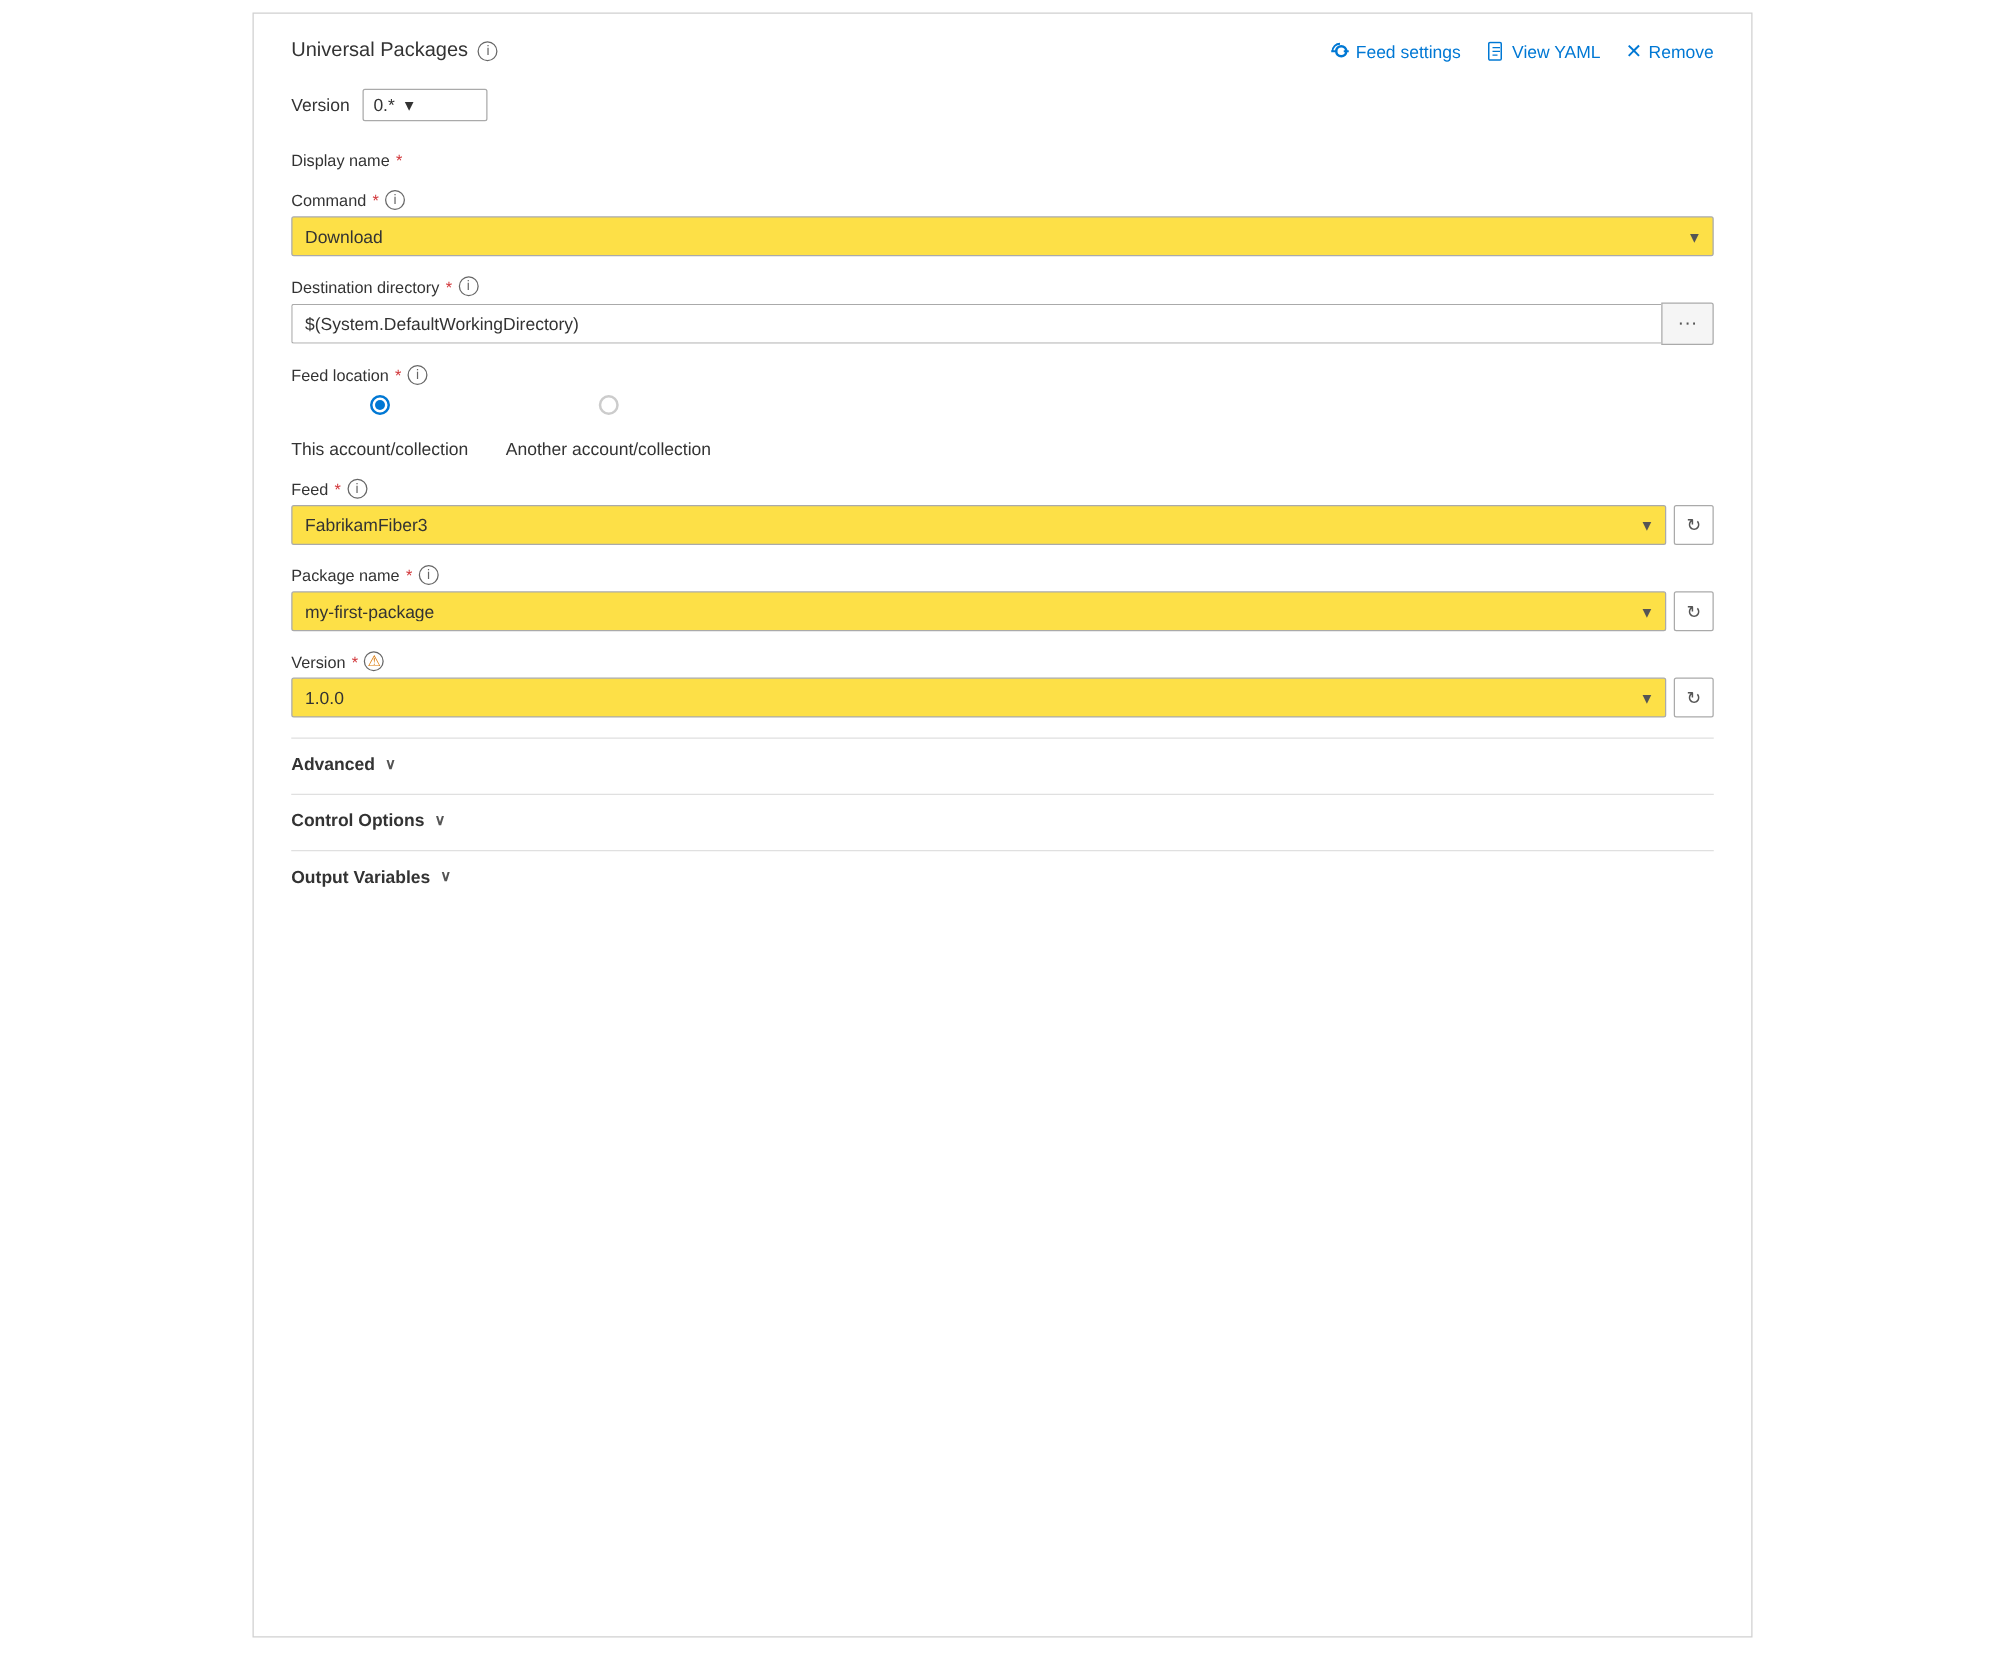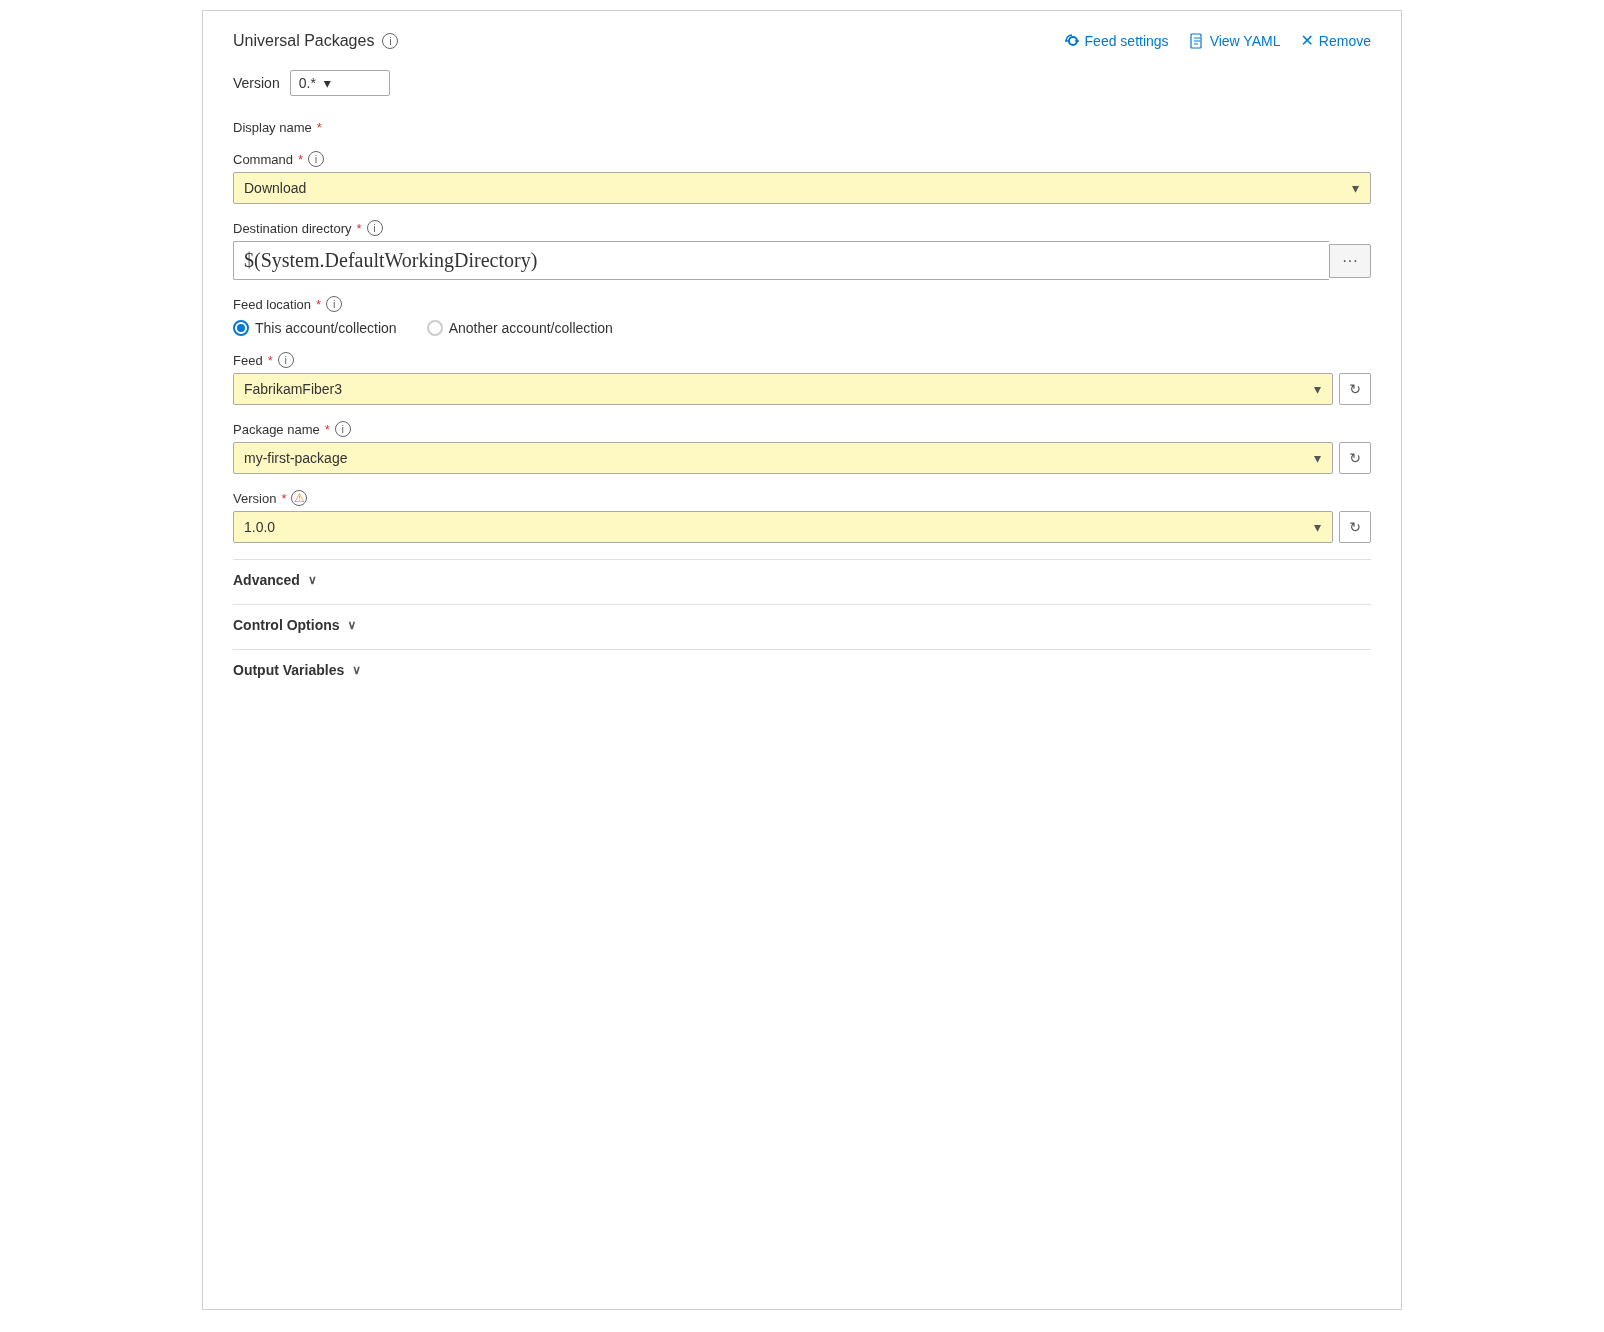--- a/index.html
+++ b/index.html
@@ -110,45 +110,44 @@
       align-items: center;
     }
     .field-select {
       width: 100%;
       border: 1px solid #aaa;
       border-radius: 2px;
       padding: 7px 10px;
       font-size: 14px;
       color: #333;
       appearance: none;
-      background: #fef9c3;
+      background: #fde047;
       cursor: pointer;
       outline: none;
     }
     .select-arrow {
       position: absolute;
       right: 12px;
       pointer-events: none;
       color: #555;
     }
     .dir-row {
       display: flex;
       align-items: center;
       gap: 0;
     }
     .dir-input {
       flex: 1;
       border: 1px solid #aaa;
       border-right: none;
       border-radius: 2px 0 0 2px;
       padding: 7px 10px;
-      font-size: 20px;
+      font-size: 14px;
       color: #333;
       outline: none;
-      font-family: Liberation Serif, serif;
     }
     .dir-btn {
       border: 1px solid #aaa;
       border-radius: 0 2px 2px 0;
       padding: 7px 12px;
       background: #f5f5f5;
       cursor: pointer;
       font-size: 16px;
       color: #555;
       display: flex;
@@ -170,22 +169,23 @@
     .chevron { font-size: 12px; color: #555; }
     .radio-group {
       display: flex;
       gap: 30px;
       margin-top: 8px;
       margin-bottom: 4px;
     }
     .radio-option {
       display: flex;
       align-items: center;
-      gap: 6px;
-      cursor: pointer;
+      gap: 19px;
+      cursor: pointer;
+      flex-direction: column;
     }
     .radio-circle {
       width: 16px;
       height: 16px;
       border-radius: 50%;
       border: 2px solid #ccc;
       display: flex;
       align-items: center;
       justify-content: center;
     }

